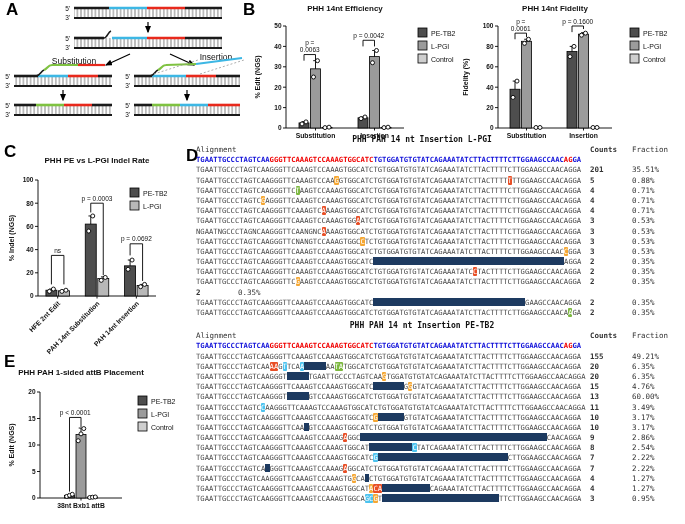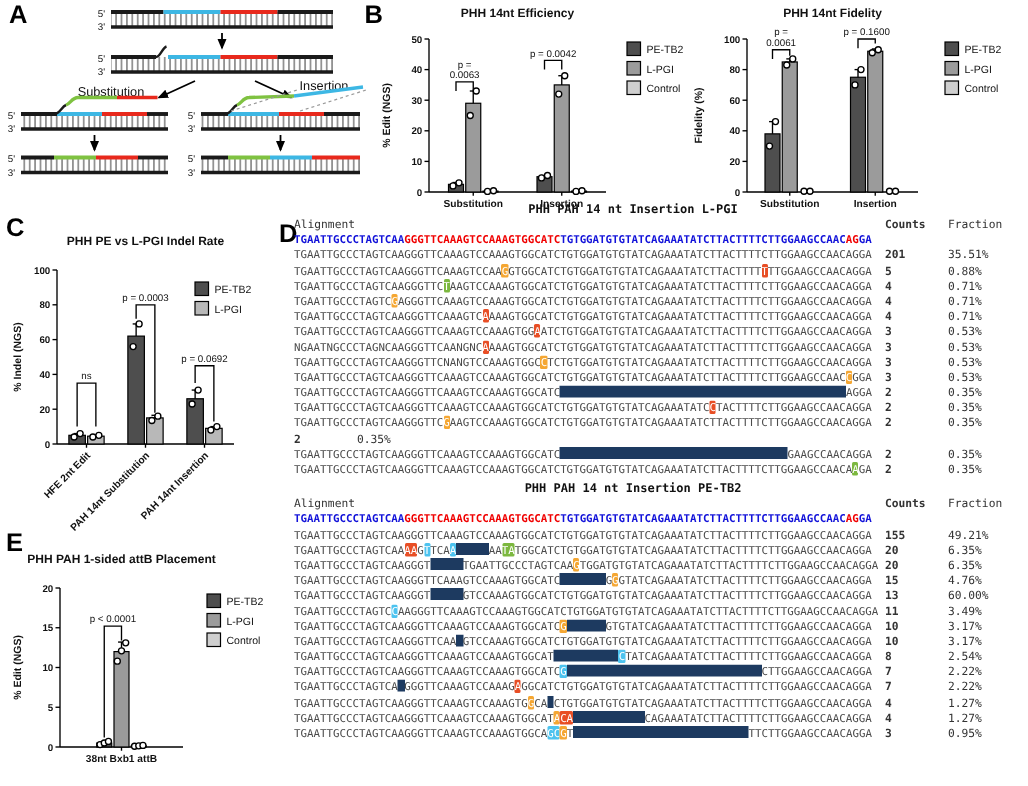--- a/index.html
+++ b/index.html
@@ -506,20 +506,25 @@
           <span class="d-seq"><span class="sg-p">TGAATTGCCCTAGTCAAGGGTTCAAAGTCCAAAGTGGCATC</span><span class="hl-o">G</span><span class="box" style="width: 25.998px;"></span><span class="sg-p">GTGTATCAGAAATATCTTACTTTTCTTGGAAGCCAACAGGA</span></span>
           <span class="d-count">10</span>
           <span class="d-frac">3.17%</span>
         </div>
         <div class="d-row">
           <span class="d-seq"><span class="sg-p">TGAATTGCCCTAGTCAAGGGTTCAA</span><span class="box" style="width: 4.333px;"></span><span class="sg-p">GTCCAAAGTGGCATCTGTGGATGTGTATCAGAAATATCTTACTTTTCTTGGAAGCCAACAGGA</span></span>
           <span class="d-count">10</span>
           <span class="d-frac">3.17%</span>
         </div>
         <div class="d-row">
+          <span class="d-seq"><span class="sg-p">TGAATTGCCCTAGTCAAGGGTTCAAAGTCCAAAG</span><span class="hl-r">A</span><span class="sg-p">GGC</span><span class="box" style="width: 186.319px;"></span><span class="sg-p">CAACAGGA</span></span>
+          <span class="d-count">9</span>
+          <span class="d-frac">2.86%</span>
+        </div>
+        <div class="d-row">
           <span class="d-seq"><span class="sg-p">TGAATTGCCCTAGTCAAGGGTTCAAAGTCCAAAGTGGCAT</span><span class="box" style="width: 43.33px;"></span><span class="hl-c">C</span><span class="sg-p">TATCAGAAATATCTTACTTTTCTTGGAAGCCAACAGGA</span></span>
           <span class="d-count">8</span>
           <span class="d-frac">2.54%</span>
         </div>
         <div class="d-row">
           <span class="d-seq"><span class="sg-p">TGAATTGCCCTAGTCAAGGGTTCAAAGTCCAAAGTGGCATC</span><span class="hl-c">G</span><span class="box" style="width: 129.99px;"></span><span class="sg-p">CTTGGAAGCCAACAGGA</span></span>
           <span class="d-count">7</span>
           <span class="d-frac">2.22%</span>
         </div>
         <div class="d-row">

